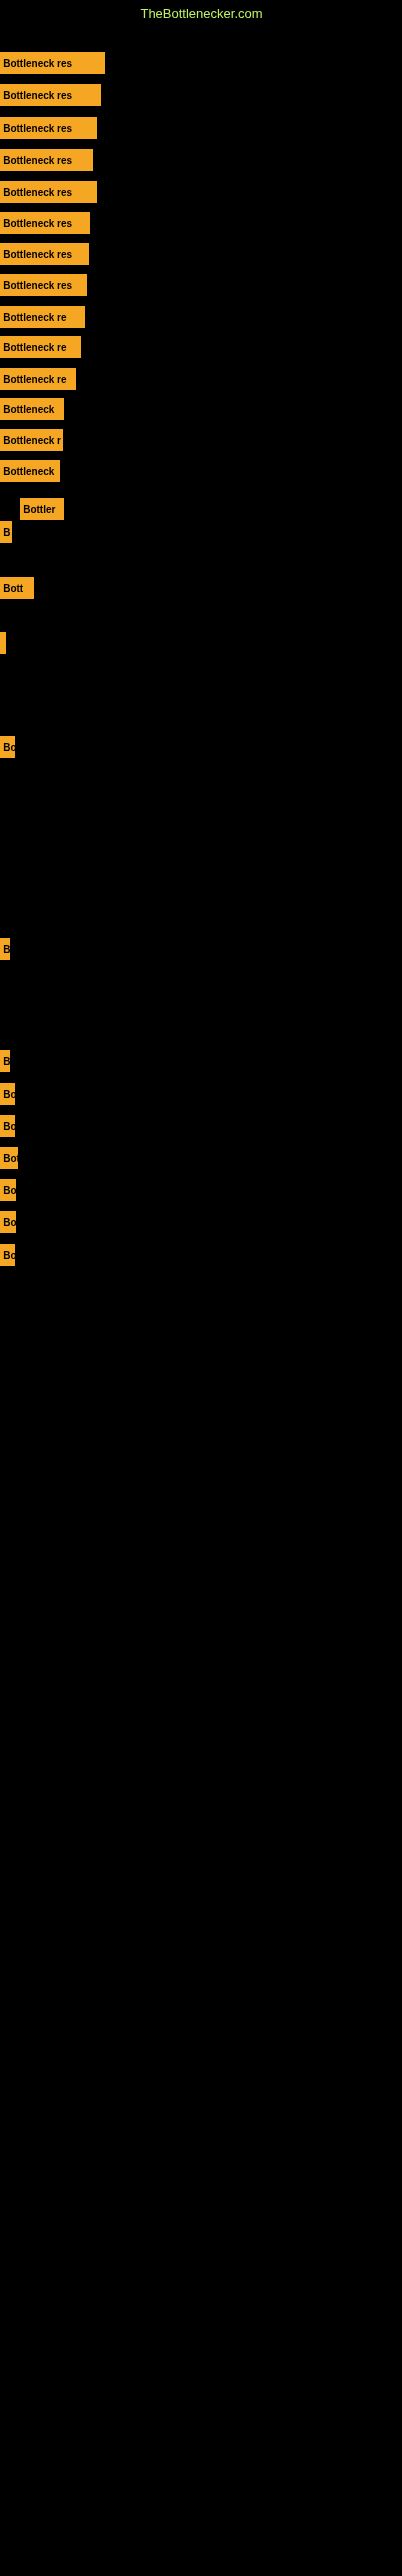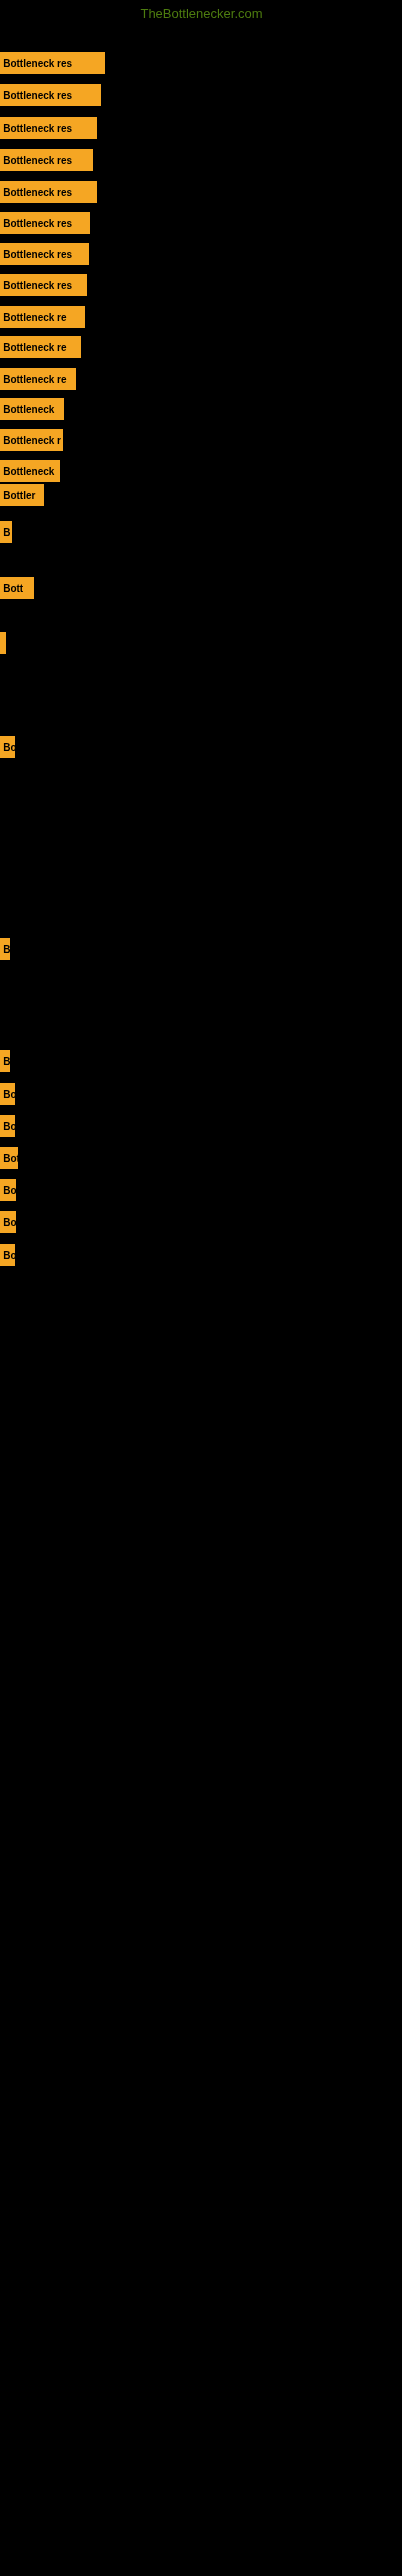--- a/index.html
+++ b/index.html
@@ -10,21 +10,21 @@
 
     body {
       background-color: #000000;
       font-family: Arial, sans-serif;
       width: 403px;
       min-height: 2576px;
       position: relative;
     }
 
     .page-title {
-      color: #4d7c0f;
+      color: #bef264;
       font-size: 13px;
       text-align: center;
       padding: 6.4px 0;
       width: 100%;
     }
 
     .bar-container {
       position: absolute;
       left: 0;
       display: flex;
@@ -116,21 +116,21 @@
     <div class="bar-container" style="top: 401px; left: 0px;">
       <div class="bar" style="width: 63px;">
         <span class="bar-label">Bottleneck r</span>
       </div>
     </div>
     <div class="bar-container" style="top: 432px; left: 0px;">
       <div class="bar" style="width: 60px;">
         <span class="bar-label">Bottleneck</span>
       </div>
     </div>
-    <div class="bar-container" style="top: 456px; left: 0px;">
+    <div class="bar-container" style="top: 470px; left: 0px; padding-left: 20px;">
       <div class="bar" style="width: 44px;">
         <span class="bar-label">Bottler</span>
       </div>
     </div>
     <div class="bar-container" style="top: 493px; left: 0px;">
       <div class="bar" style="width: 12px;">
         <span class="bar-label">B</span>
       </div>
     </div>
     <div class="bar-container" style="top: 549px; left: 0px;">

